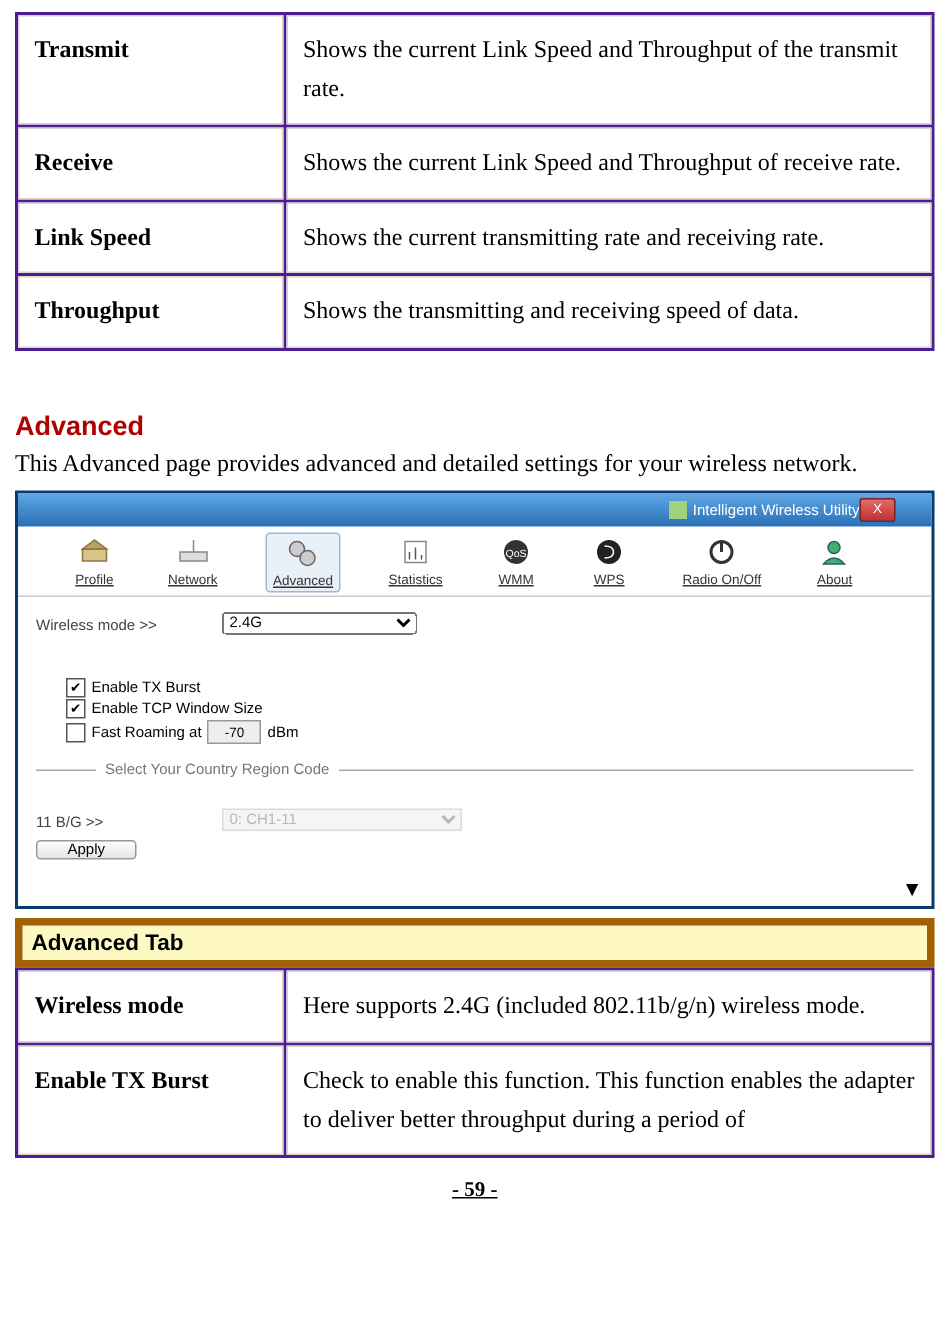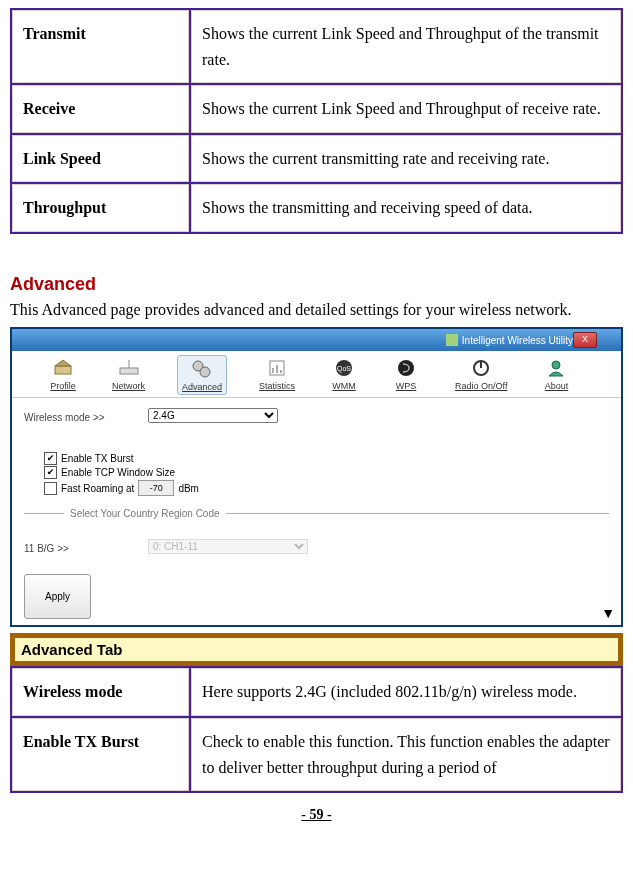--- a/index.html
+++ b/index.html
@@ -157,23 +157,22 @@
     flex: 0 0 40px;
     border-top: 1px solid #aaa;
     height: 0;
   }
   .region-row .hr2 {
     flex: 1;
     border-top: 1px solid #aaa;
     height: 0;
   }
   .apply-btn {
-    margin-top: 14px;
-    font-size: 10px;
-    padding: 16px 20px;
+    font-size: 10px;
+    padding: 0 20px;
     background: linear-gradient(#fdfdfd,#e6e6e6);
     border: 1px solid #999;
     border-radius: 3px;
     cursor: pointer;
   }
   .corner-arrow {
     position: absolute;
     right: 6px;
     bottom: 4px;
     font-size: 14px;

